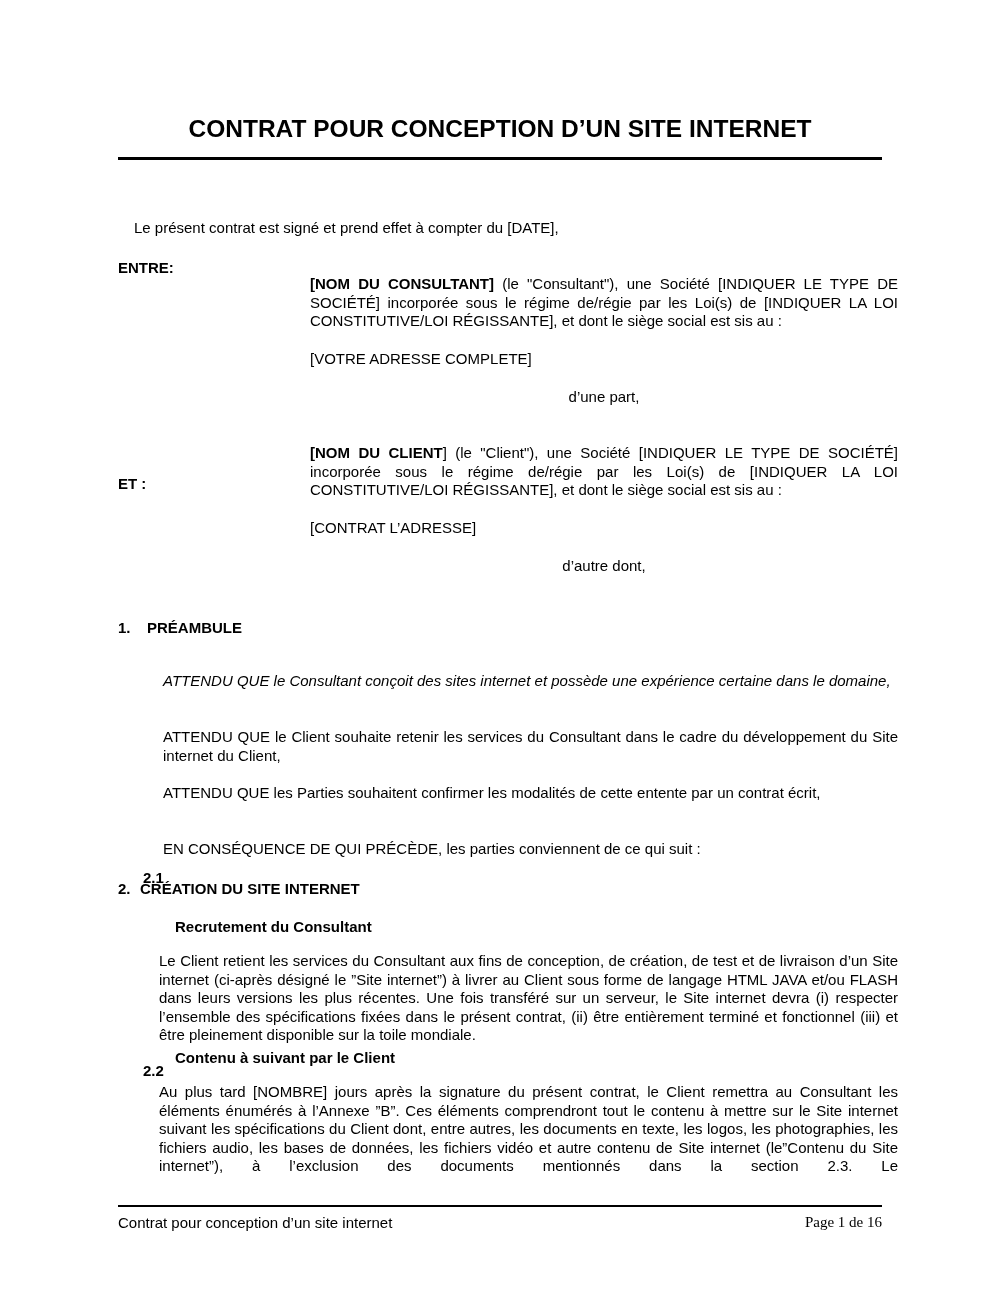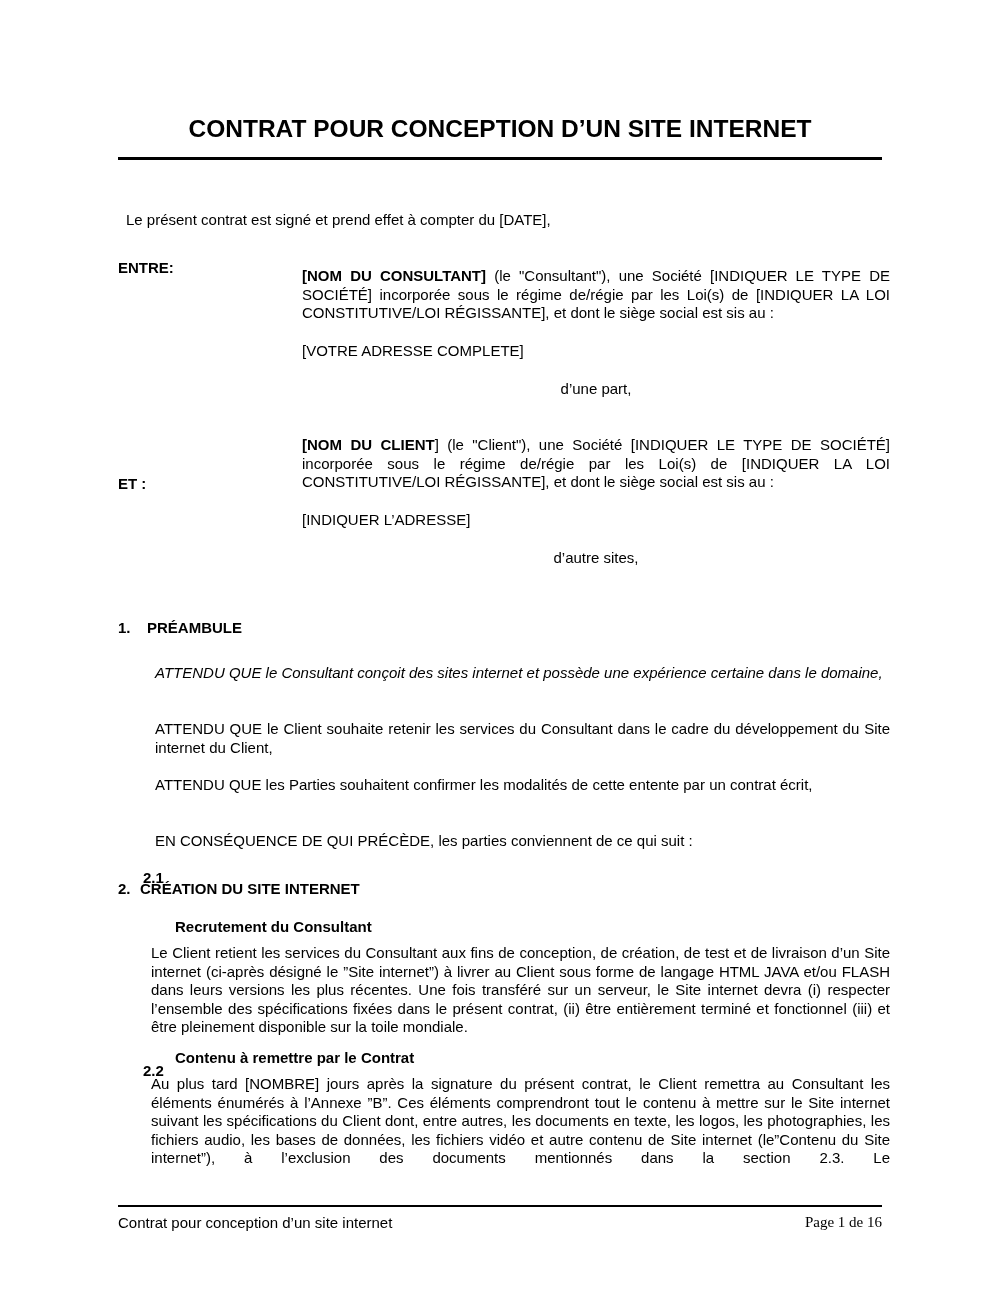--- a/index.html
+++ b/index.html
@@ -6,21 +6,21 @@
   body {
     width: 1000px; height: 1290px; position: relative; overflow: hidden;
     font-family: "Liberation Sans", sans-serif; color: #000; font-size: 15px;
   }
   .page { position: absolute; left: 118px; width: 764px; top: 0; }
   .title {
     position: absolute; top: 115px; left: 0; width: 764px; text-align: center;
     font-weight: bold; font-size: 24.5px; letter-spacing: 0px; margin: 0;
   }
   .title-rule { position: absolute; top: 157px; left: 0; width: 764px; height: 3px; background: #000; }
-  .p { position: absolute; margin: 8px; line-height: 18.5px; }
+  .p { position: absolute; margin: 16px; line-height: 18.5px; }
   .just { text-align: justify; text-align-last: auto; }
   .lastleft { text-align-last: left; }
   .label { position: absolute; left: 0; font-weight: bold; }
   .right { text-align: center; }
   .b { font-weight: bold; }
   .h { position: absolute; font-weight: bold; margin: 0; }
   .footer-rule { position: absolute; top: 1205px; left: 0; width: 764px; height: 2px; background: #000; }
   .footer-left { position: absolute; top: 1214px; left: 0; }
   .footer-right { position: absolute; top: 1214px; right: 0; font-family: Liberation Serif, serif; }
 </style>
@@ -34,37 +34,37 @@
 
   <p class="p" style="top:203px; left:0;">Le présent contrat est signé et prend effet à compter du [DATE],</p>
 
   <div class="label" style="top:259px;">ENTRE:</div>
   <p class="p just lastleft" style="top:259px; left:176px; width:588px;"><span class="b">[NOM DU CONSULTANT]</span><span> (le "Consultant"), une Société [INDIQUER LE TYPE DE SOCIÉTÉ] incorporée sous le régime de/régie par les Loi(s) de [INDIQUER LA LOI CONSTITUTIVE/LOI RÉGISSANTE], et dont le siège social est sis au :</span></p>
   <p class="p" style="top:334px; left:176px;">[VOTRE ADRESSE COMPLETE]</p>
   <p class="p right" style="top:372px; left:176px; width:588px;">d’une part,</p>
 
   <div class="label" style="top:428px;margin-top:47px;">ET :</div>
   <p class="p just lastleft" style="top:428px; left:176px; width:588px;"><span class="b">[NOM DU CLIENT</span><span>] (le "Client"), une Société [INDIQUER LE TYPE DE SOCIÉTÉ] incorporée sous le régime de/régie par les Loi(s) de [INDIQUER LA LOI CONSTITUTIVE/LOI RÉGISSANTE], et dont le siège social est sis au :</span></p>
-  <p class="p" style="top:503px; left:176px;">[INDIQUER L’ADRESSE]</p>
-  <p class="p right" style="top:541px; left:176px; width:588px;">d’autre sites,</p>
+  <p class="p" style="top:503px; left:176px;">[CONTRAT L’ADRESSE]</p>
+  <p class="p right" style="top:541px; left:176px; width:588px;">d’autre dont,</p>
 
   <div class="h" style="top:619px; left:0;">1.</div>
   <div class="h" style="top:619px; left:29px;">PRÉAMBULE</div>
   <p class="p just lastleft" style="top:656px; left:29px; width:735px;font-style:italic;">ATTENDU QUE le Consultant conçoit des sites internet et possède une expérience certaine dans le domaine,</p>
   <p class="p just lastleft" style="top:712px; left:29px; width:735px;">ATTENDU QUE le Client souhaite retenir les services du Consultant dans le cadre du développement du Site internet du Client,</p>
   <p class="p" style="top:768px; left:29px; width:735px;">ATTENDU QUE les Parties souhaitent confirmer les modalités de cette entente par un contrat écrit,</p>
   <p class="p" style="top:824px; left:29px; width:735px;">EN CONSÉQUENCE DE QUI PRÉCÈDE, les parties conviennent de ce qui suit :</p>
 
   <div class="h" style="top:880px; left:0;">2.</div>
   <div class="h" style="top:880px; left:22px;">CRÉATION DU SITE INTERNET</div>
 
   <div class="h" style="top:869px; left:25px;">2.1</div>
   <div class="h" style="top:918px; left:57px;">Recrutement du Consultant</div>
   <p class="p just lastleft" style="top:936px; left:25px; width:739px;">Le Client retient les services du Consultant aux fins de conception, de création, de test et de livraison d’un Site internet (ci-après désigné le ”Site internet”)  à livrer au Client sous forme de langage HTML JAVA et/ou FLASH dans leurs versions les plus récentes. Une fois transféré sur un serveur, le Site internet devra (i) respecter l’ensemble des spécifications fixées dans le présent contrat, (ii) être entièrement terminé et fonctionnel (iii)  et être pleinement disponible sur la toile mondiale.</p>
 
   <div class="h" style="top:1049px; left:25px;margin-top:13px;">2.2</div>
-  <div class="h" style="top:1049px; left:57px;">Contenu à remettre par le Contrat</div>
+  <div class="h" style="top:1049px; left:57px;">Contenu à suivant par le Client</div>
   <p class="p just" style="top:1067px; left:25px; width:739px; text-align-last: justify;">Au plus tard [NOMBRE] jours après la signature du présent contrat, le Client remettra au Consultant les éléments énumérés à l’Annexe ”B”. Ces éléments comprendront tout le contenu à mettre sur le Site internet suivant les spécifications du Client dont, entre autres, les documents en texte, les logos, les photographies, les fichiers audio, les bases de données, les fichiers vidéo et autre contenu de Site internet (le”Contenu du Site internet”), à l’exclusion des documents mentionnés dans la section 2.3. Le</p>
 
   <div class="footer-rule"></div>
   <div class="footer-left">Contrat pour conception d’un site internet</div>
   <div class="footer-right">Page 1 de 16</div>
 </div>
 
 </body></html>

